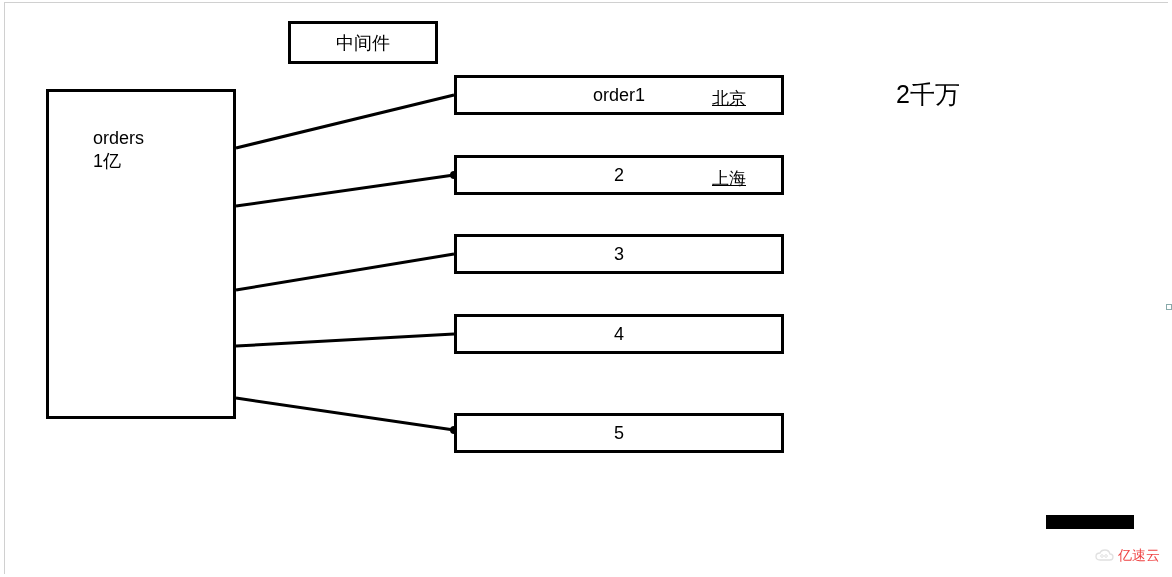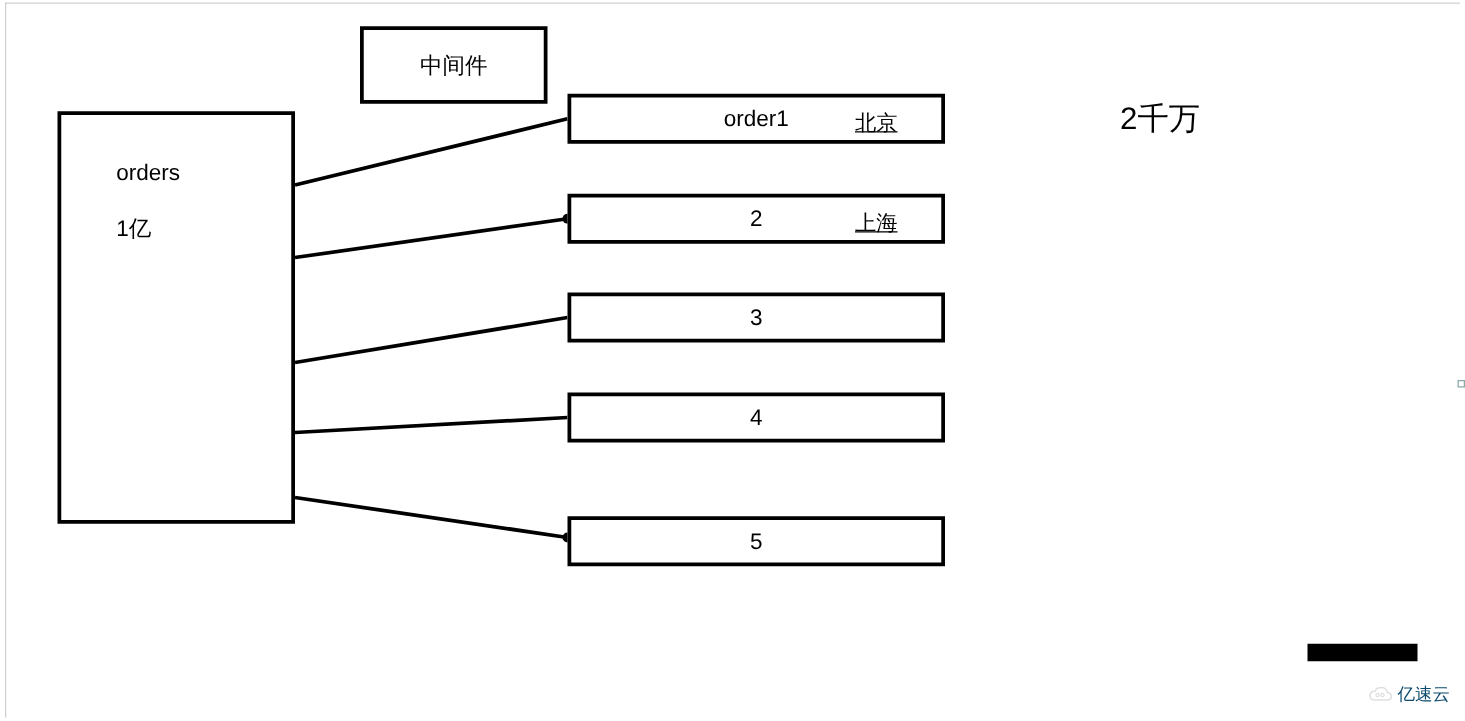--- a/index.html
+++ b/index.html
@@ -25,31 +25,30 @@
     .orders-box {
       left: 46px;
       top: 89px;
       width: 190px;
       height: 330px;
       flex-direction: column;
       align-items: flex-start;
       justify-content: flex-start;
       padding-top: 36px;
       padding-left: 44px;
-      gap: 22px;
     }
     .middleware-box {
       left: 288px;
       top: 21px;
       width: 150px;
-      height: 62px;
+      height: 43px;
     }
     .shard-box {
       left: 454px;
-      width: 302px;
+      width: 330px;
       height: 40px;
       justify-content: center;
       position: absolute;
     }
     .shard-tag {
       position: absolute;
       right: 35px;
       bottom: 2px;
       font-size: 17px;
       text-decoration: underline;
@@ -65,21 +64,21 @@
       left: 0; top: 0;
       width: 1172px;
       height: 577px;
       pointer-events: none;
     }
     .watermark {
       position: absolute;
       right: 12px;
       bottom: 12px;
       font-size: 14px;
-      color: #0c4a6e;
+      color: #ef4444;
       display: flex;
       align-items: center;
       gap: 4px;
     }
     .watermark svg { opacity: 0.45; }
     .blackbar {
       position: absolute;
       right: 38px;
       bottom: 48px;
       width: 88px;

